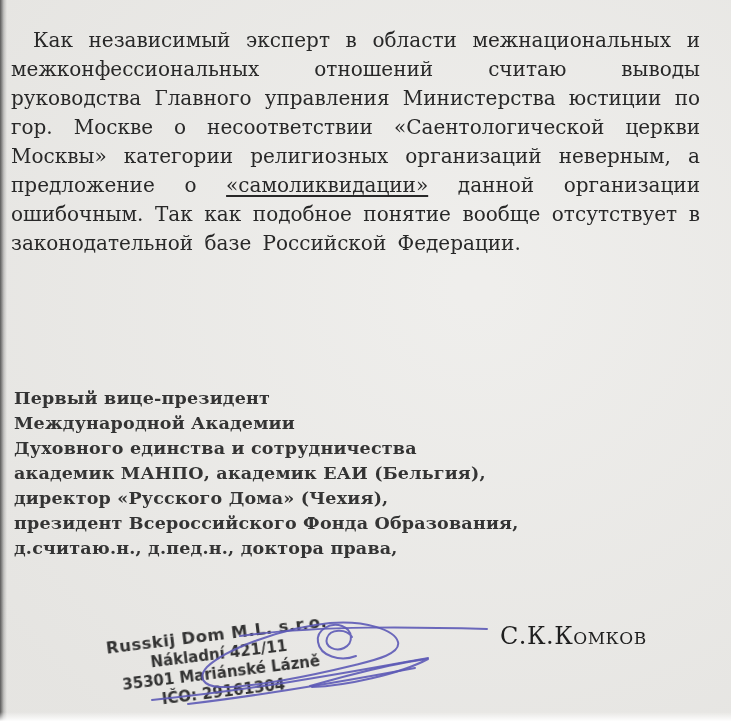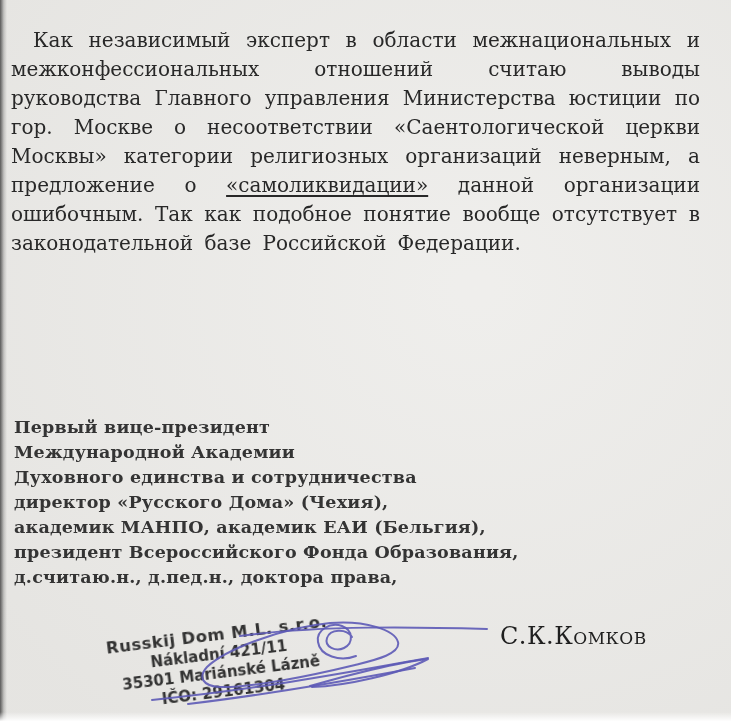--- a/index.html
+++ b/index.html
@@ -60,21 +60,20 @@
   
   .titles-block {
     position: absolute;
     left: 14px;
     top: 386px;
     font-size: 17.5px;
     line-height: 25px;
     font-weight: bold;
     color: #343434;
     letter-spacing: 0.2px;
-    margin-top: 29px;
   }
 
   
   .stamp {
     position: absolute;
     left: 96px;
     top: 624px;
     width: 248px;
     transform: rotate(-7deg);
     transform-origin: 50% 50%;
@@ -125,22 +124,22 @@
 <div class="paper-tint"></div>
 <div class="edge-left"></div>
 <div class="edge-bottom"></div>
 
 <p class="body-paragraph"><span>Как независимый эксперт в области межнациональных и межконфессиональных отношений считаю выводы руководства Главного управления Министерства юстиции по гор. Москве о несоответствии «Саентологической церкви Москвы» категории религиозных организаций неверным, а предложение о </span><span class="underlined">«самоликвидации»</span><span> данной организации ошибочным. Так как подобное понятие вообще отсутствует в законодательной базе Российской Федерации.</span></p>
 
 <div class="titles-block">
   <div>Первый вице-президент</div>
   <div>Международной Академии</div>
   <div>Духовного единства и сотрудничества</div>
+  <div>академик МАНПО, академик ЕАИ (Бельгия),</div>
   <div>директор «Русского Дома» (Чехия),</div>
-  <div>академик МАНПО, академик ЕАИ (Бельгия),</div>
   <div>президент Всероссийского Фонда Образования,</div>
   <div>д.считаю.н., д.пед.н., доктора права,</div>
 </div>
 
 <div class="stamp">
   <div class="stamp-line-0">Russkij Dom M.L. s.r.o.</div>
   <div class="stamp-line-1">Nákladní 421/11</div>
   <div class="stamp-line-2">35301 Mariánské Lázně</div>
   <div class="stamp-line-3">IČO: 29161304</div>
 </div>

